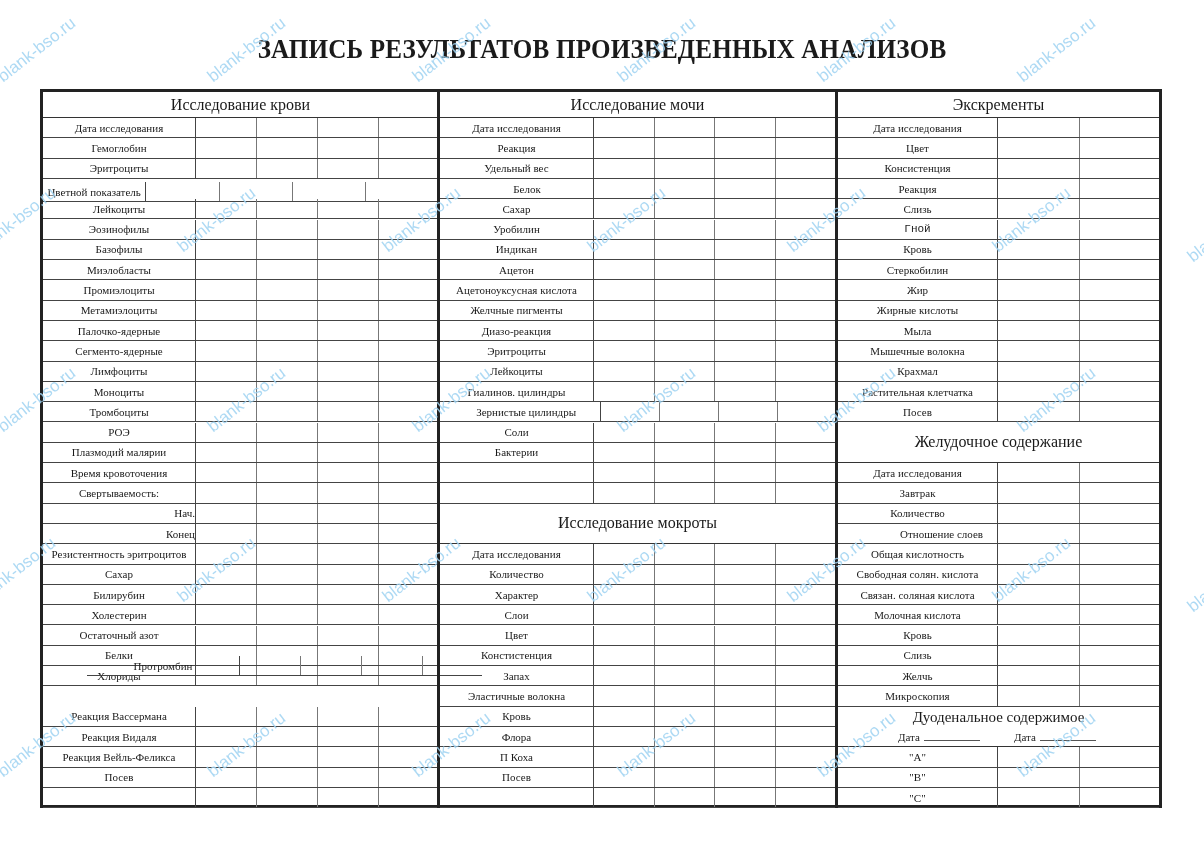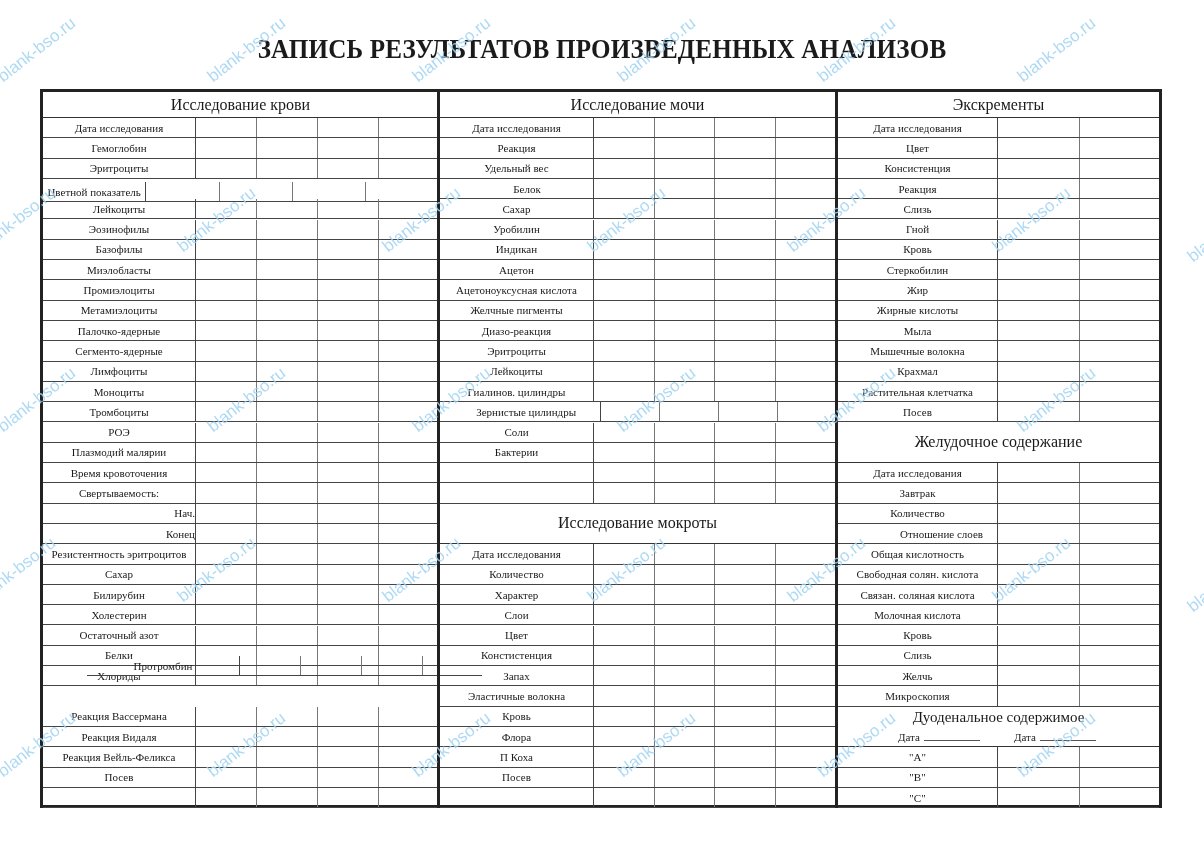--- a/index.html
+++ b/index.html
@@ -526,21 +526,21 @@
       <div class="lbl" style="width: 160px;">Реакция</div>
       <div class="cell" style="width: 82px;"></div>
       <div class="cell" style="width: 79px;"></div>
     </div>
     <div class="row" style="top: 110.2px; width: 321px;">
       <div class="lbl" style="width: 160px;">Слизь</div>
       <div class="cell" style="width: 82px;"></div>
       <div class="cell" style="width: 79px;"></div>
     </div>
     <div class="row" style="top: 130.5px; width: 321px;">
-      <div class="lbl" style="width: 160px;">Гной</div>
+      <div class="lbl" style="width: 160px; font-family: Liberation Mono, monospace;">Гной</div>
       <div class="cell" style="width: 82px;"></div>
       <div class="cell" style="width: 79px;"></div>
     </div>
     <div class="row" style="top: 150.8px; width: 321px;">
       <div class="lbl" style="width: 160px;">Кровь</div>
       <div class="cell" style="width: 82px;"></div>
       <div class="cell" style="width: 79px;"></div>
     </div>
     <div class="row" style="top: 171.1px; width: 321px;">
       <div class="lbl" style="width: 160px;">Стеркобилин</div>

